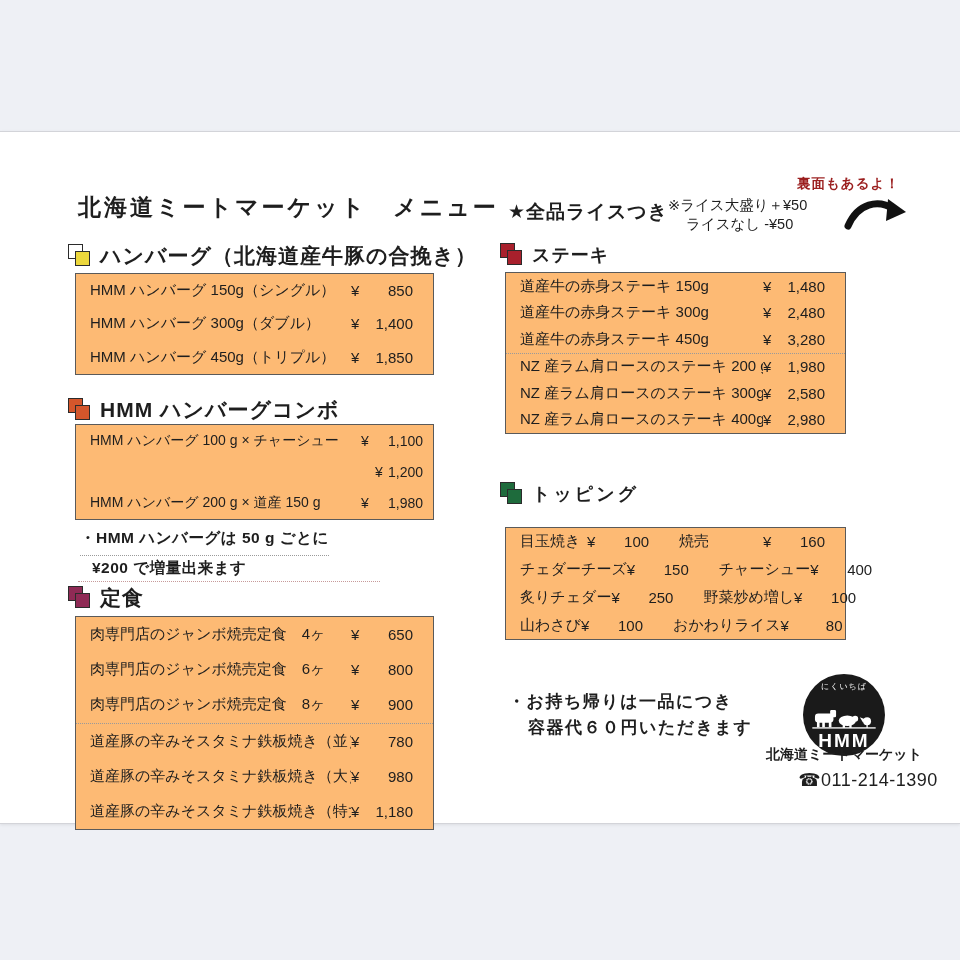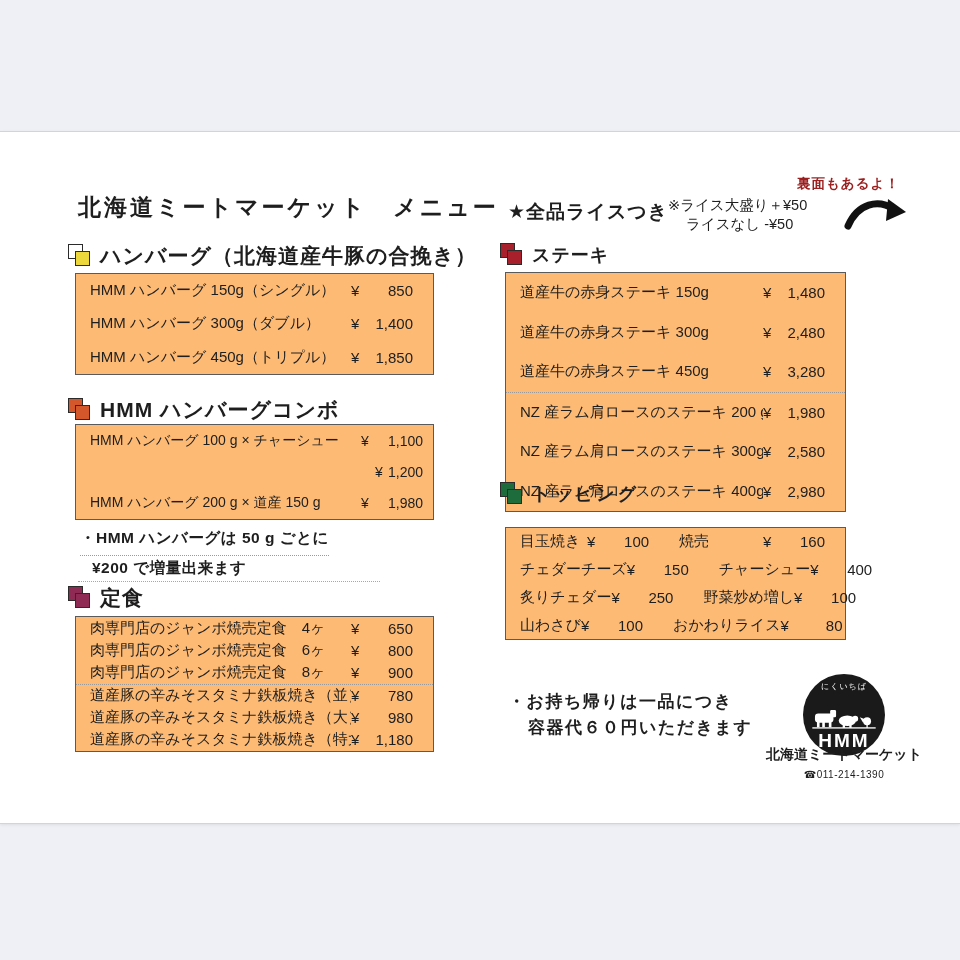--- a/index.html
+++ b/index.html
@@ -68,21 +68,21 @@
   
   .logo-circle{
     left:803px;top:674px;width:82px;height:82px;border-radius:50%;
     display:flex;flex-direction:column;align-items:center;justify-content:center;
     color:#fff;text-align:center;overflow:hidden;
   }
   .logo-top{font-size:8px;letter-spacing:1px;margin-bottom:16px;}
   .logo-animals{display:block;}
   .logo-initials{font-size:19px;font-weight:bold;letter-spacing:2px;line-height:18px;}
   .shop-name{left:758px;top:746px;width:172px;text-align:center;font-size:14px;font-weight:bold;white-space:nowrap;}
-  .shop-tel{left:758px;top:769px;width:172px;text-align:center;font-size:10px;letter-spacing:.5px;white-space:nowrap;}
+  .shop-tel{left:782px;top:769px;width:172px;text-align:center;font-size:18px;letter-spacing:.5px;white-space:nowrap;}
 </style>
 </head>
 <body>
 
 <div class="card"></div>
 
 <div class="abs page-title">北海道ミートマーケット　メニュー</div>
 <div class="abs rice-star">★全品ライスつき</div>
 <div class="abs rice-notes">
   <div class="l1">※ライス大盛り＋¥50</div>
@@ -161,21 +161,21 @@
 <div class="abs note2">¥200 で増量出来ます</div>
 <div class="abs note-rule"></div>
 
 <div class="abs sec-head" style="left:68px;top:584px;">
   <span class="sec-icon">
     <span class="sq back" style="background: rgb(143, 42, 85);"></span>
     <span class="sq front" style="background: rgb(143, 42, 85);"></span>
   </span>
   <span class="sec-title">定食</span>
 </div>
-<div class="abs menu-box" style="left:75px;top:616px;width:359px;height:136px;">
+<div class="abs menu-box" style="left:75px;top:616px;width:359px;height:214px;">
   <div class="row">
     <span class="item-name">肉専門店のジャンボ焼売定食　4ヶ</span>
     <span class="price">
         <span>¥</span>
         <span>650</span>
       </span>
   </div>
   <div class="row">
     <span class="item-name">肉専門店のジャンボ焼売定食　6ヶ</span>
     <span class="price">
@@ -213,21 +213,21 @@
   </div>
 </div>
 
 <div class="abs sec-head" style="left:500px;top:243px;">
   <span class="sec-icon">
     <span class="sq back" style="background: rgb(168, 32, 44);"></span>
     <span class="sq front" style="background: rgb(168, 32, 44);"></span>
   </span>
   <span class="sec-title" style="font-size:18px;">ステーキ</span>
 </div>
-<div class="abs menu-box" style="left:505px;top:272px;width:341px;height:240px;">
+<div class="abs menu-box" style="left:505px;top:272px;width:341px;height:162px;">
   <div class="row">
     <span class="item-name">道産牛の赤身ステーキ 150g</span>
     <span class="price">
         <span>¥</span>
         <span>1,480</span>
       </span>
   </div>
   <div class="row">
     <span class="item-name">道産牛の赤身ステーキ 300g</span>
     <span class="price">

